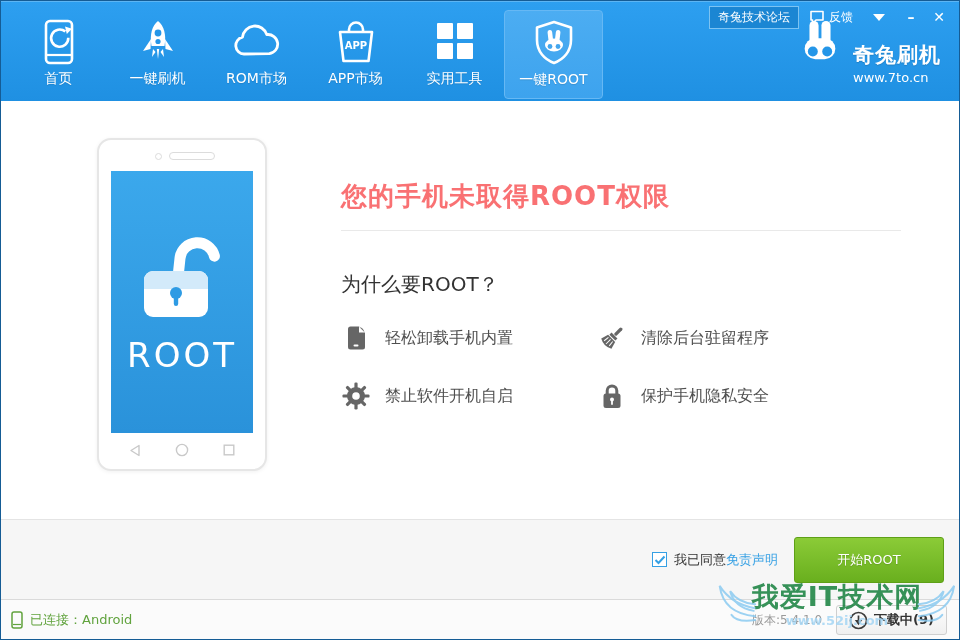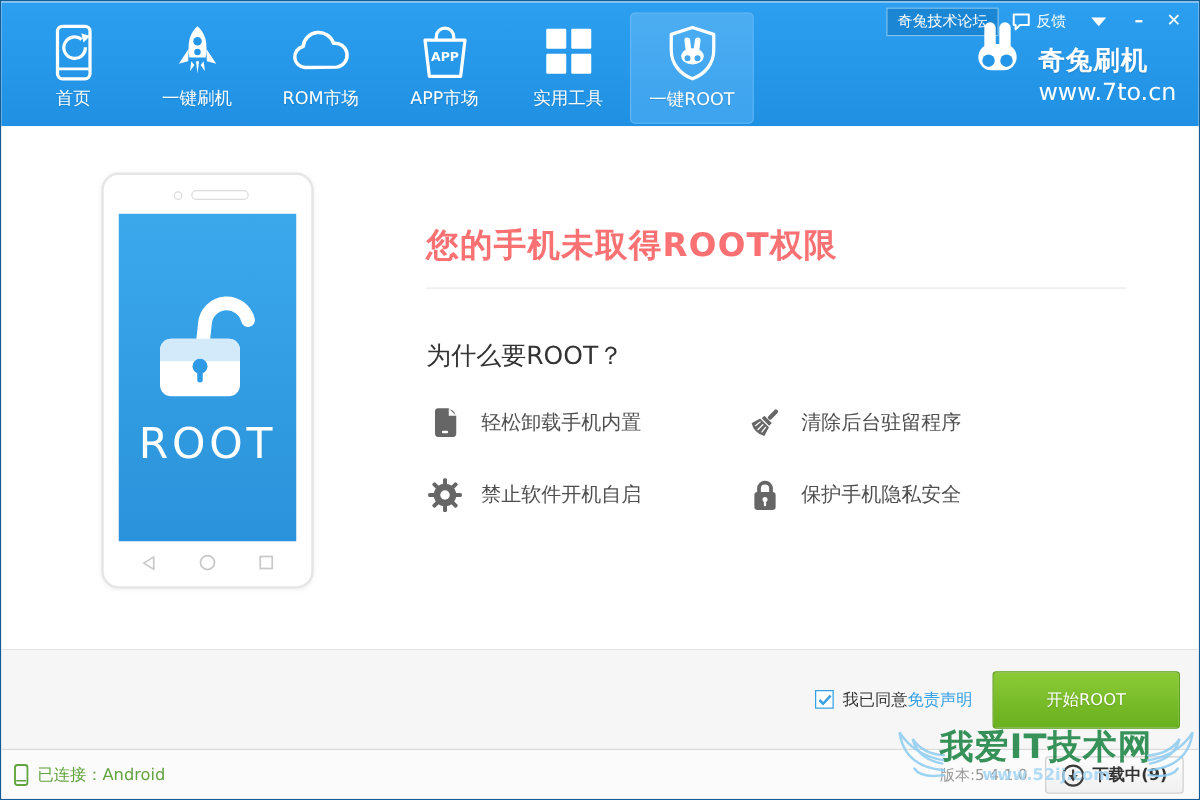--- a/index.html
+++ b/index.html
@@ -17,26 +17,26 @@
   .topbar { position:absolute; top:4px; right:6px; display:flex; align-items:center; height:22px; }
   .forum-box { background:#1b86d3; border:1px solid #7cc3f2; color:#fff; font-size:12px; padding:2px 8px; margin-right:10px; cursor:pointer; }
   .feedback { display:flex; align-items:center; color:#fff; font-size:12px; margin-right:16px; cursor:pointer; }
   .feedback svg { margin-right:4px; }
   .winbtn { color:#fff; width:28px; text-align:center; font-size:14px; font-weight:bold; cursor:pointer; line-height:22px; }
   .caret { width:0; height:0; border-left:6px solid transparent; border-right:6px solid transparent; border-top:7px solid #fff; margin:0 12px 0 4px; cursor:pointer; }
 
   .brand { position:absolute; right:18px; bottom:16px; display:flex; align-items:center; }
   .brand-text { margin-left:10px; color:#fff; }
   .brand-name { font-size:21px; font-weight:bold; letter-spacing:1px; text-shadow:0 1px 1px rgba(0,0,0,.15);margin-top:44px; }
-  .brand-url { font-size:19px; margin-top:1px; }
+  .brand-url { font-size:13px; margin-top:1px; }
 
   
   .content { position:relative; height:418px; background:#fff; }
 
-  .phone { position:absolute; left:80px; top:37px; width:170px; height:333px; background:#fff; border:2px solid #e6e6e6; border-radius:14px; box-shadow:0 1px 4px rgba(0,0,0,.06); }
+  .phone { position:absolute; left:96px; top:37px; width:170px; height:333px; background:#fff; border:2px solid #e6e6e6; border-radius:14px; box-shadow:0 1px 4px rgba(0,0,0,.06); }
   .cam { position:absolute; left:56px; top:13px; width:7px; height:7px; border:1px solid #dcdcdc; border-radius:50%; }
   .speaker { position:absolute; left:70px; top:12px; width:46px; height:8px; border:1px solid #dcdcdc; border-radius:5px; }
   .screen { position:absolute; left:12px; top:31px; width:142px; height:262px; background:linear-gradient(#3ba8ec,#2a92da); display:flex; flex-direction:column; align-items:center; justify-content:center; }
   .screen-label { color:#fff; font-size:34px; letter-spacing:3px; margin-top:14px; font-weight:400; }
   .phone-nav { position:absolute; left:0; bottom:12px; width:100%; display:flex; justify-content:center; align-items:center; gap:34px; }
 
   .main-col { position:absolute; left:340px; top:0; width:560px; }
   .page-title { margin-top:78px; color:#f97173; font-size:26px; font-weight:bold; letter-spacing:1px; }
   .divider { margin-top:16px; height:1px; background:#e9e9e9; }
   .why-heading { margin-top:40px; color:#333; font-size:20px; }

